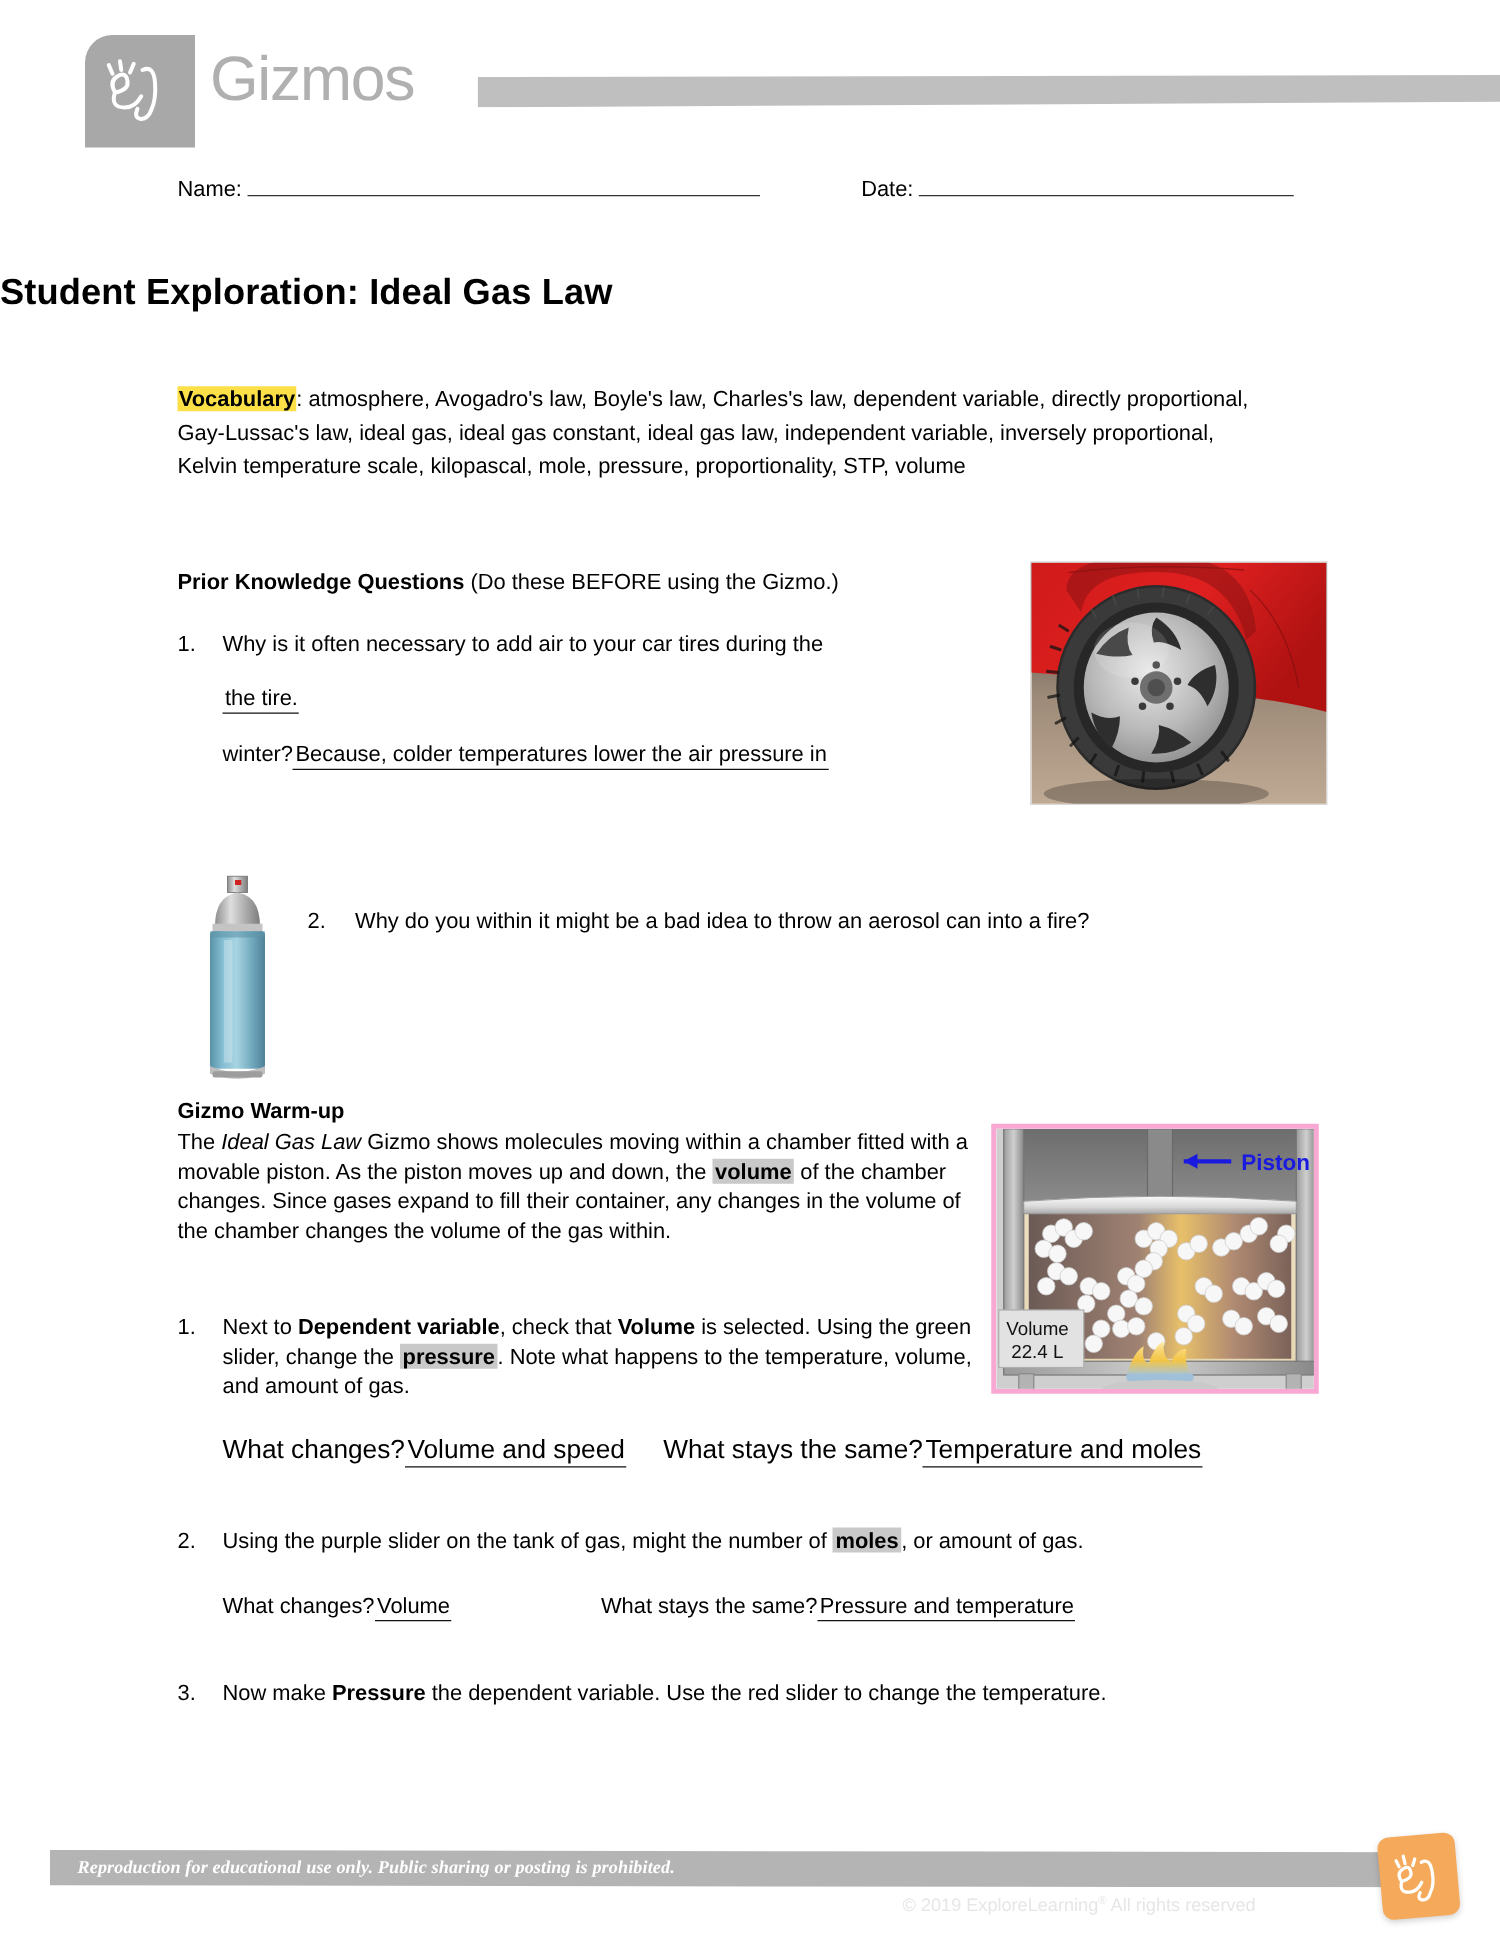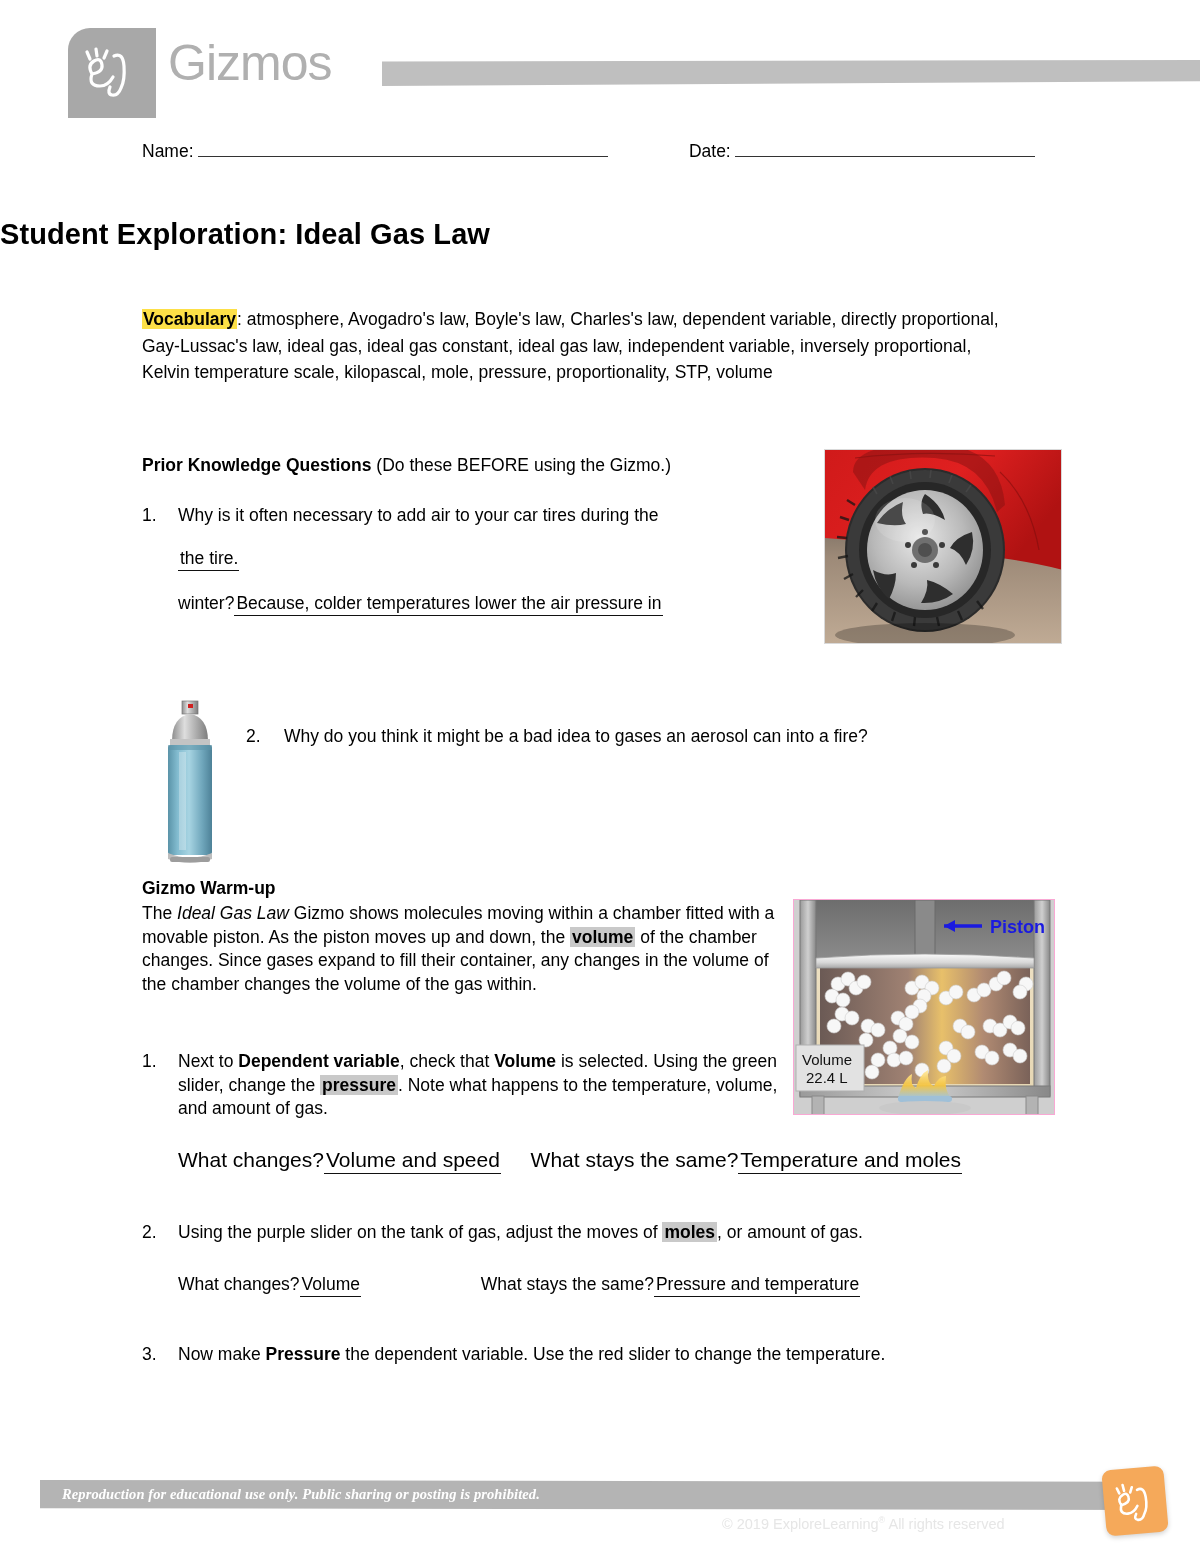--- a/index.html
+++ b/index.html
@@ -139,21 +139,21 @@
     border: 1px solid #d9d9d9;
   }
   .aerosol-img {
     position: absolute; left: 146px; top: 697px;
     width: 88px; height: 175px;
   }
   .gizmo-img {
     position: absolute; left: 793px; top: 899px;
     width: 262px; height: 216px;
     overflow: hidden;
-    border: 1px solid #f9a8d4;
+    border: 4px solid #f9a8d4;
   }
 
   
   .footer-bar {
     position: absolute; left: 40px; top: 1480px;
     width: 1110px; height: 30px;
     background: #b4b4b4;
     clip-path: polygon(0 0, 100% 6%, 100% 100%, 0 94%);
   }
   .footer-left {
@@ -313,21 +313,21 @@
     <rect x="22" y="48" width="44" height="5" fill="#5e94a8" opacity="0.6"></rect>
     <path d="M22 156 q22 9 44 0 v6 q-22 8 -44 0 z" fill="#bdbdbd"></path>
     <rect x="24" y="160" width="40" height="5" rx="2" fill="#9d9d9d"></rect>
     <rect x="33" y="55" width="7" height="98" fill="#ffffff" opacity="0.28"></rect>
   </svg>
 </div>
 
 <div class="q2">
   <div class="q2-row">
     <div class="q2-num">2.</div>
-    <div>Why do you think it might be a bad idea to gases an aerosol can into a fire?</div>
+    <div>Why do you within it might be a bad idea to throw an aerosol can into a fire?</div>
   </div>
 </div>
 
 <div class="warm-head">Gizmo Warm-up</div>
 <div class="warm-para">
   <span>The </span><i>Ideal Gas Law</i><span> Gizmo shows molecules moving within a chamber fitted with a movable piston. As the piston moves up and down, the </span><span class="hl-plain">volume</span><span> of the chamber changes. Since gases expand to fill their container, any changes in the volume of the chamber changes the volume of the gas within.</span>
 </div>
 
 <div class="gizmo-img">
   <svg viewBox="0 0 262 216" width="262" height="216">
@@ -459,21 +459,21 @@
 <div class="w1-answers">
   <span>What changes?</span><span class="ans-line"> Volume and speed </span>
   <span style="display:inline-block;width:18px;"></span>
   <span>What stays the same?</span><span class="ans-line"> Temperature and moles</span>
 </div>
 
 <div class="w2">
   <div class="w-row">
     <div class="w-num">2.</div>
     <div class="w-text">
-      <span>Using the purple slider on the tank of gas, adjust the moves of </span><span class="hl-plain">moles</span><span>, or amount of gas.</span>
+      <span>Using the purple slider on the tank of gas, might the number of </span><span class="hl-plain">moles</span><span>, or amount of gas.</span>
     </div>
   </div>
 </div>
 
 <div class="w2-answers">
   <span>What changes?</span><span class="ans-line"> Volume </span>
   <span class="sp-wide"></span>
   <span>What stays the same?</span><span class="ans-line"> Pressure and temperature</span>
 </div>
 

